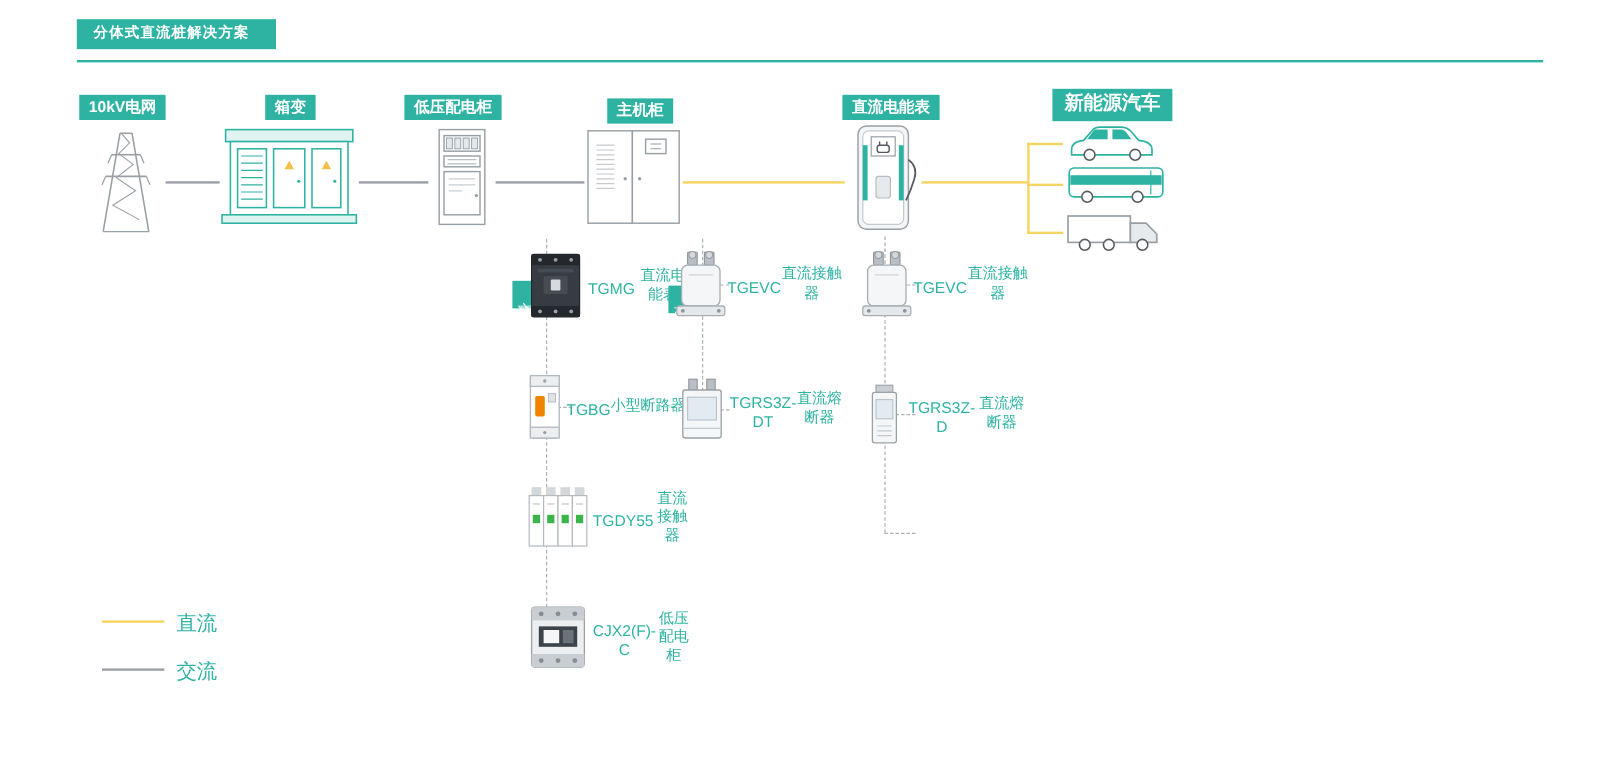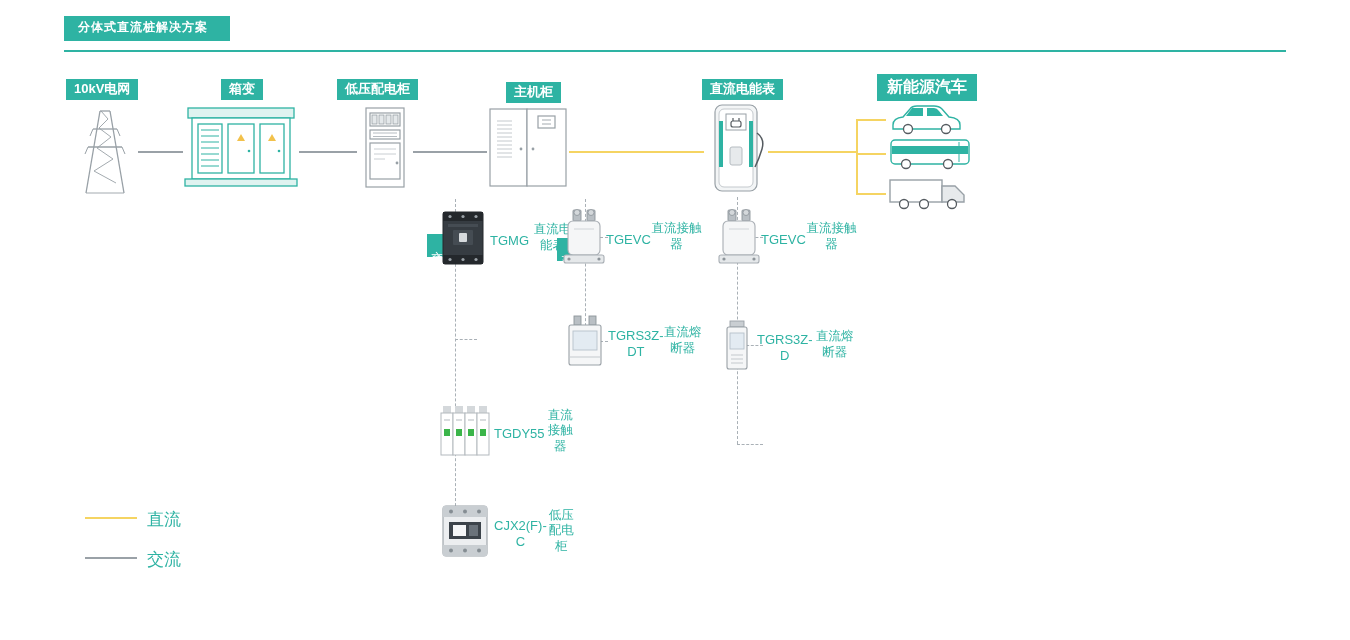--- a/index.html
+++ b/index.html
@@ -192,20 +192,35 @@
           <circle cx="40" cy="49.5" r="1.6" fill="#9aa1a7"></circle>
         <rect x="12" y="14" width="30" height="3" fill="#454c53"></rect>
         <rect x="17" y="20" width="20" height="15" rx="1" fill="#454c53"></rect>
         <rect x="23" y="23" width="8" height="9" rx="1" fill="#d6dadd"></rect>
       </svg>
     </span>
     <div class="comp-model">TGMG</div>
     <div class="comp-name">直流电能表</div>
   </div>
 
+  <div class="comp" style="left:436px;top:309px">
+    <span class="icon" style="position:static">
+      <svg width="36" height="60" viewBox="0 0 36 60">
+        <rect x="6" y="4" width="24" height="52" rx="2" fill="#fff" stroke="#b3b9be" stroke-width="1.1"></rect>
+        <rect x="6" y="4" width="24" height="9" fill="#eceef0" stroke="#b3b9be" stroke-width="1.1"></rect>
+        <rect x="6" y="47" width="24" height="9" fill="#eceef0" stroke="#b3b9be" stroke-width="1.1"></rect>
+        <rect x="10" y="21" width="8" height="17" rx="1.5" fill="#f08300"></rect>
+        <rect x="21" y="19" width="6" height="7" fill="#dfe3e6" stroke="#b3b9be" stroke-width="0.8"></rect>
+        <circle cx="18" cy="8.5" r="1.4" fill="#9aa1a7"></circle>
+        <circle cx="18" cy="51.5" r="1.4" fill="#9aa1a7"></circle>
+      </svg>
+    </span>
+    <div class="comp-model">TGBG</div>
+    <div class="comp-name">小型断路器</div>
+  </div>
 
   <div class="comp" style="left:436px;top:405px">
     <span class="icon" style="position:static">
       <svg width="58" height="52" viewBox="0 0 58 52">
         <g fill="#d4d8db">
           <rect x="7" y="1" width="8" height="7"></rect>
             <rect x="19" y="1" width="8" height="7"></rect>
           <rect x="31" y="1" width="8" height="7"></rect>
             <rect x="43" y="1" width="8" height="7"></rect>
         </g>

